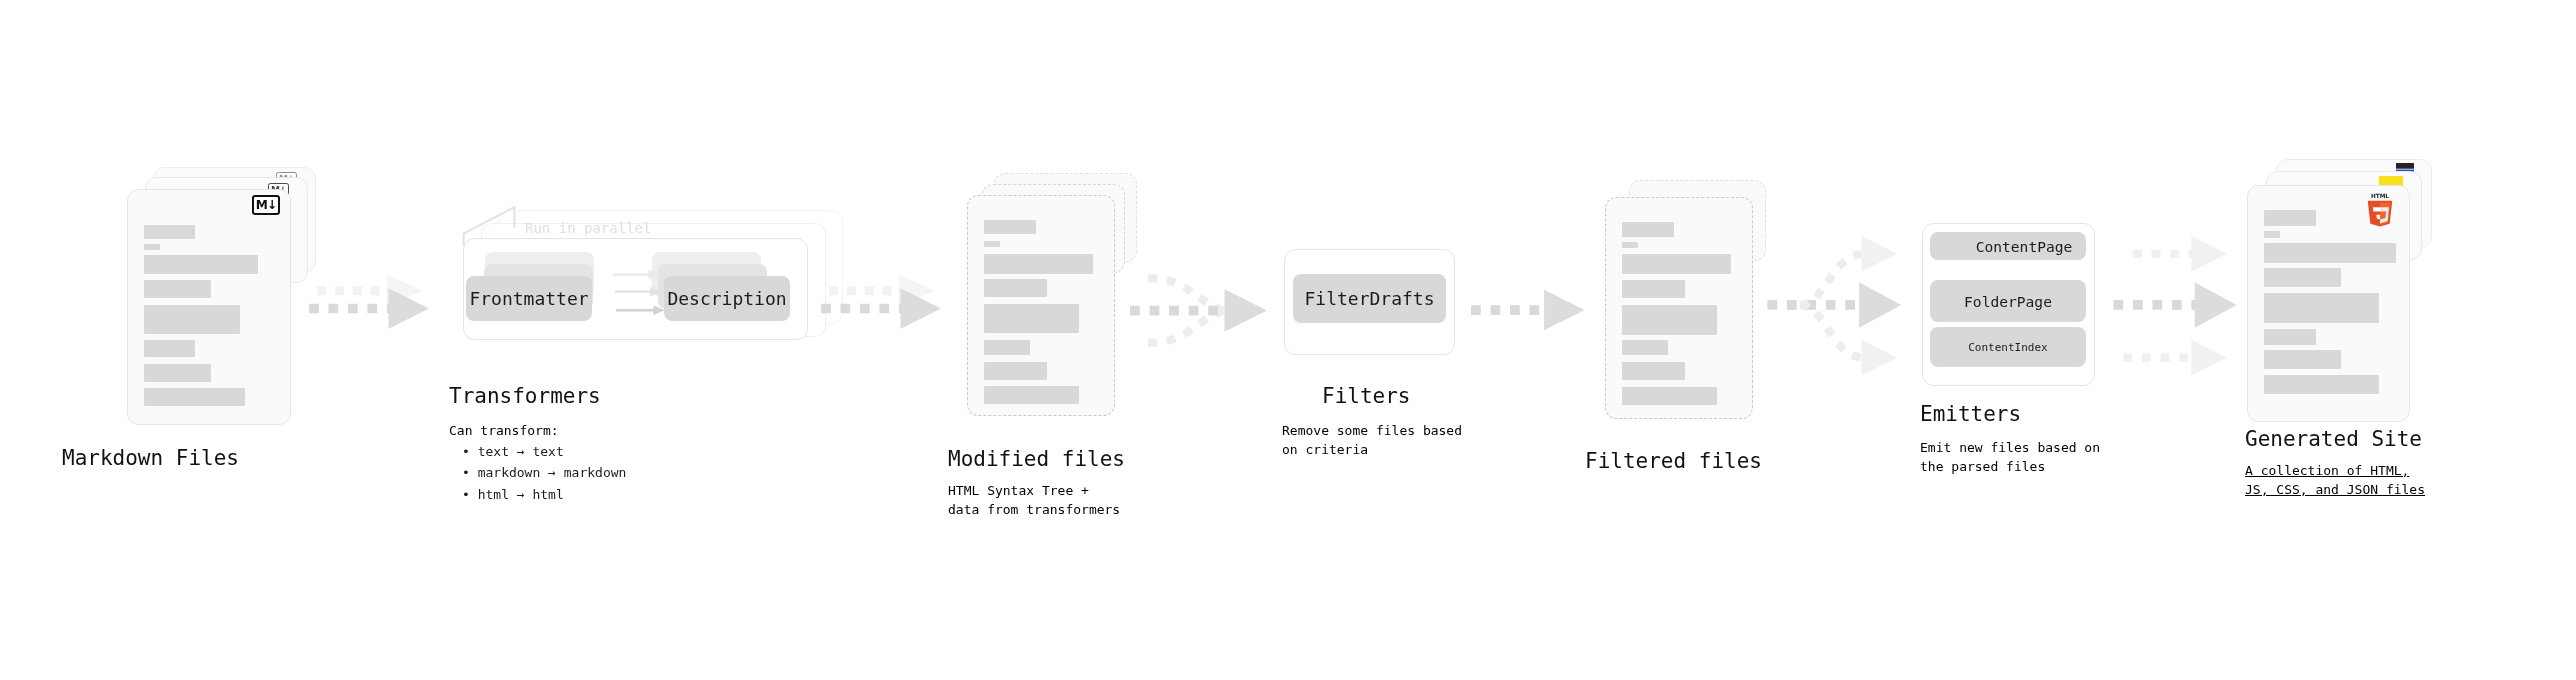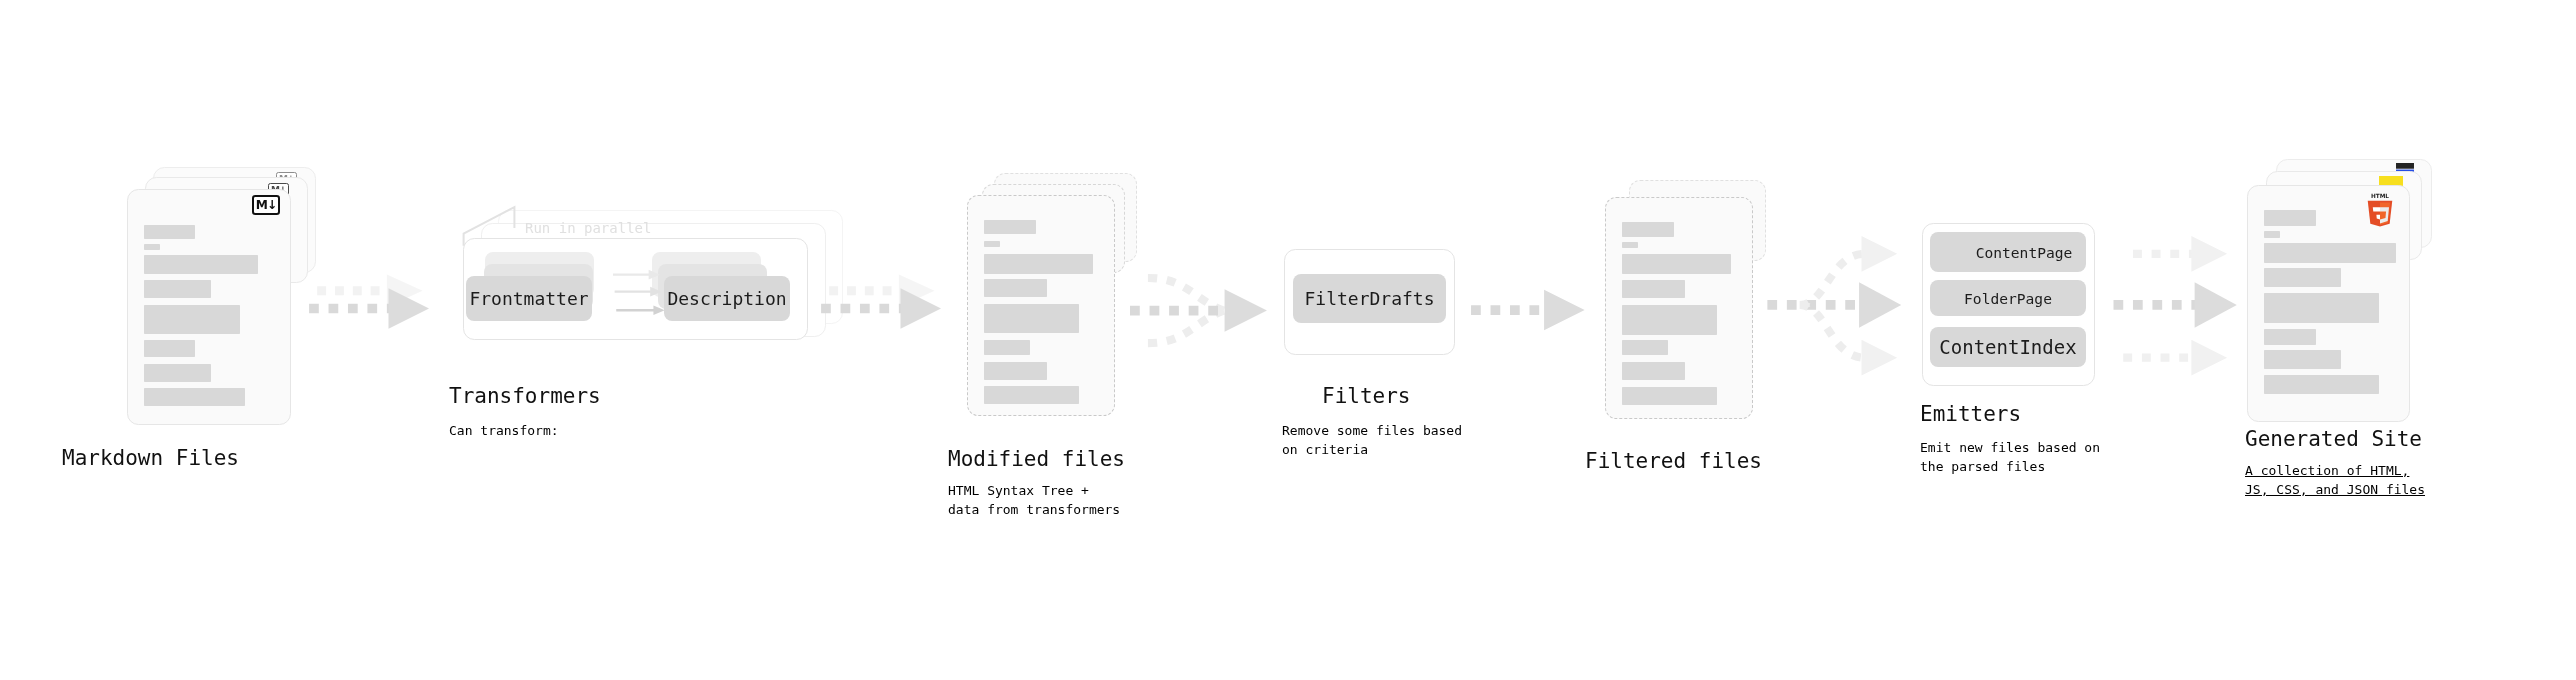--- a/index.html
+++ b/index.html
@@ -170,20 +170,25 @@
       <line x1="4" y1="52" x2="52" y2="52"></line>
         <polygon points="50,46 64,52 50,58" fill="#d2d2d2" stroke="none"></polygon>
     </g>
   </svg>
 
   <div class="chip" style="left:466px; top:276px; width:126px; height:45px;">Frontmatter</div>
   <div class="chip" style="left:664px; top:276px; width:126px; height:45px;">Description</div>
 
   <div class="title" style="left:449px; top:384px;">Transformers</div>
   <div class="sub" style="left:449px; top:422px;">Can transform:</div>
+  <div class="bullets" style="left:462px; top:441px;">
+    <div>• text → text</div>
+    <div>• markdown → markdown</div>
+    <div>• html → html</div>
+  </div>
 
   <svg style="left:821px; top:268px; width:146px; height:81px;" viewBox="0 0 180 100" width="146" height="81">
     <g opacity="0.45">
       <line x1="10" y1="28" x2="98" y2="28" stroke="#e3e3e3" stroke-width="11" stroke-dasharray="11 11"></line>
       <polygon points="96,8 140,28 96,48" fill="#e9e9e9"></polygon>
     </g>
     <line x1="0" y1="50" x2="100" y2="50" stroke="#d9d9d9" stroke-width="12" stroke-dasharray="12 12"></line>
     <polygon points="98,25 148,50 98,75" fill="#dcdcdc"></polygon>
   </svg>
 
@@ -244,23 +249,23 @@
   <svg style="left:1767px; top:236px; width:163px; height:146px;" viewBox="0 0 200 180" width="163" height="146">
     <line x1="0" y1="85" x2="115" y2="85" stroke="#d9d9d9" stroke-width="12" stroke-dasharray="12 12"></line>
     <path d="M 40 85 C 72 85, 78 22, 120 22" stroke="#ededed" stroke-width="10" stroke-dasharray="11 12" fill="none"></path>
     <path d="M 40 85 C 72 85, 78 150, 120 150" stroke="#ededed" stroke-width="10" stroke-dasharray="11 12" fill="none"></path>
     <polygon points="116,0 160,22 116,44" fill="#f1f1f1"></polygon>
     <polygon points="113,57 165,85 113,113" fill="#dcdcdc"></polygon>
     <polygon points="116,128 160,150 116,172" fill="#f1f1f1"></polygon>
   </svg>
 
   <div class="panel" style="left:1922px; top:223px; width:173px; height:163px;"></div>
-  <div class="chip" style="left:1930px; top:232px; width:156px; height:40px; font-size:14.6px;padding-left:32px;">ContentPage</div>
-  <div class="chip" style="left:1930px; top:280px; width:156px; height:36px; font-size:14.6px;">FolderPage</div>
-  <div class="chip" style="left:1930px; top:327px; width:156px; height:40px; font-size:19px;">ContentIndex</div>
+  <div class="chip" style="left:1930px; top:232px; width:156px; height:28px; font-size:14.6px;padding-left:32px;">ContentPage</div>
+  <div class="chip" style="left:1930px; top:280px; width:156px; height:42px; font-size:14.6px;">FolderPage</div>
+  <div class="chip" style="left:1930px; top:327px; width:156px; height:40px; font-size:11px;">ContentIndex</div>
 
   <div class="title" style="left:1920px; top:402px;">Emitters</div>
   <div class="sub" style="left:1920px; top:439px;">Emit new files based on
 the parsed files</div>
 
   <svg style="left:2105px; top:236px; width:163px; height:146px;" viewBox="0 0 200 180" width="163" height="146">
     <line x1="34" y1="22" x2="108" y2="22" stroke="#f0f0f0" stroke-width="10" stroke-dasharray="11 12"></line>
     <polygon points="106,0 150,22 106,44" fill="#f1f1f1"></polygon>
     <line x1="10" y1="85" x2="112" y2="85" stroke="#d9d9d9" stroke-width="12" stroke-dasharray="12 12"></line>
     <polygon points="110,57 162,85 110,113" fill="#dcdcdc"></polygon>

